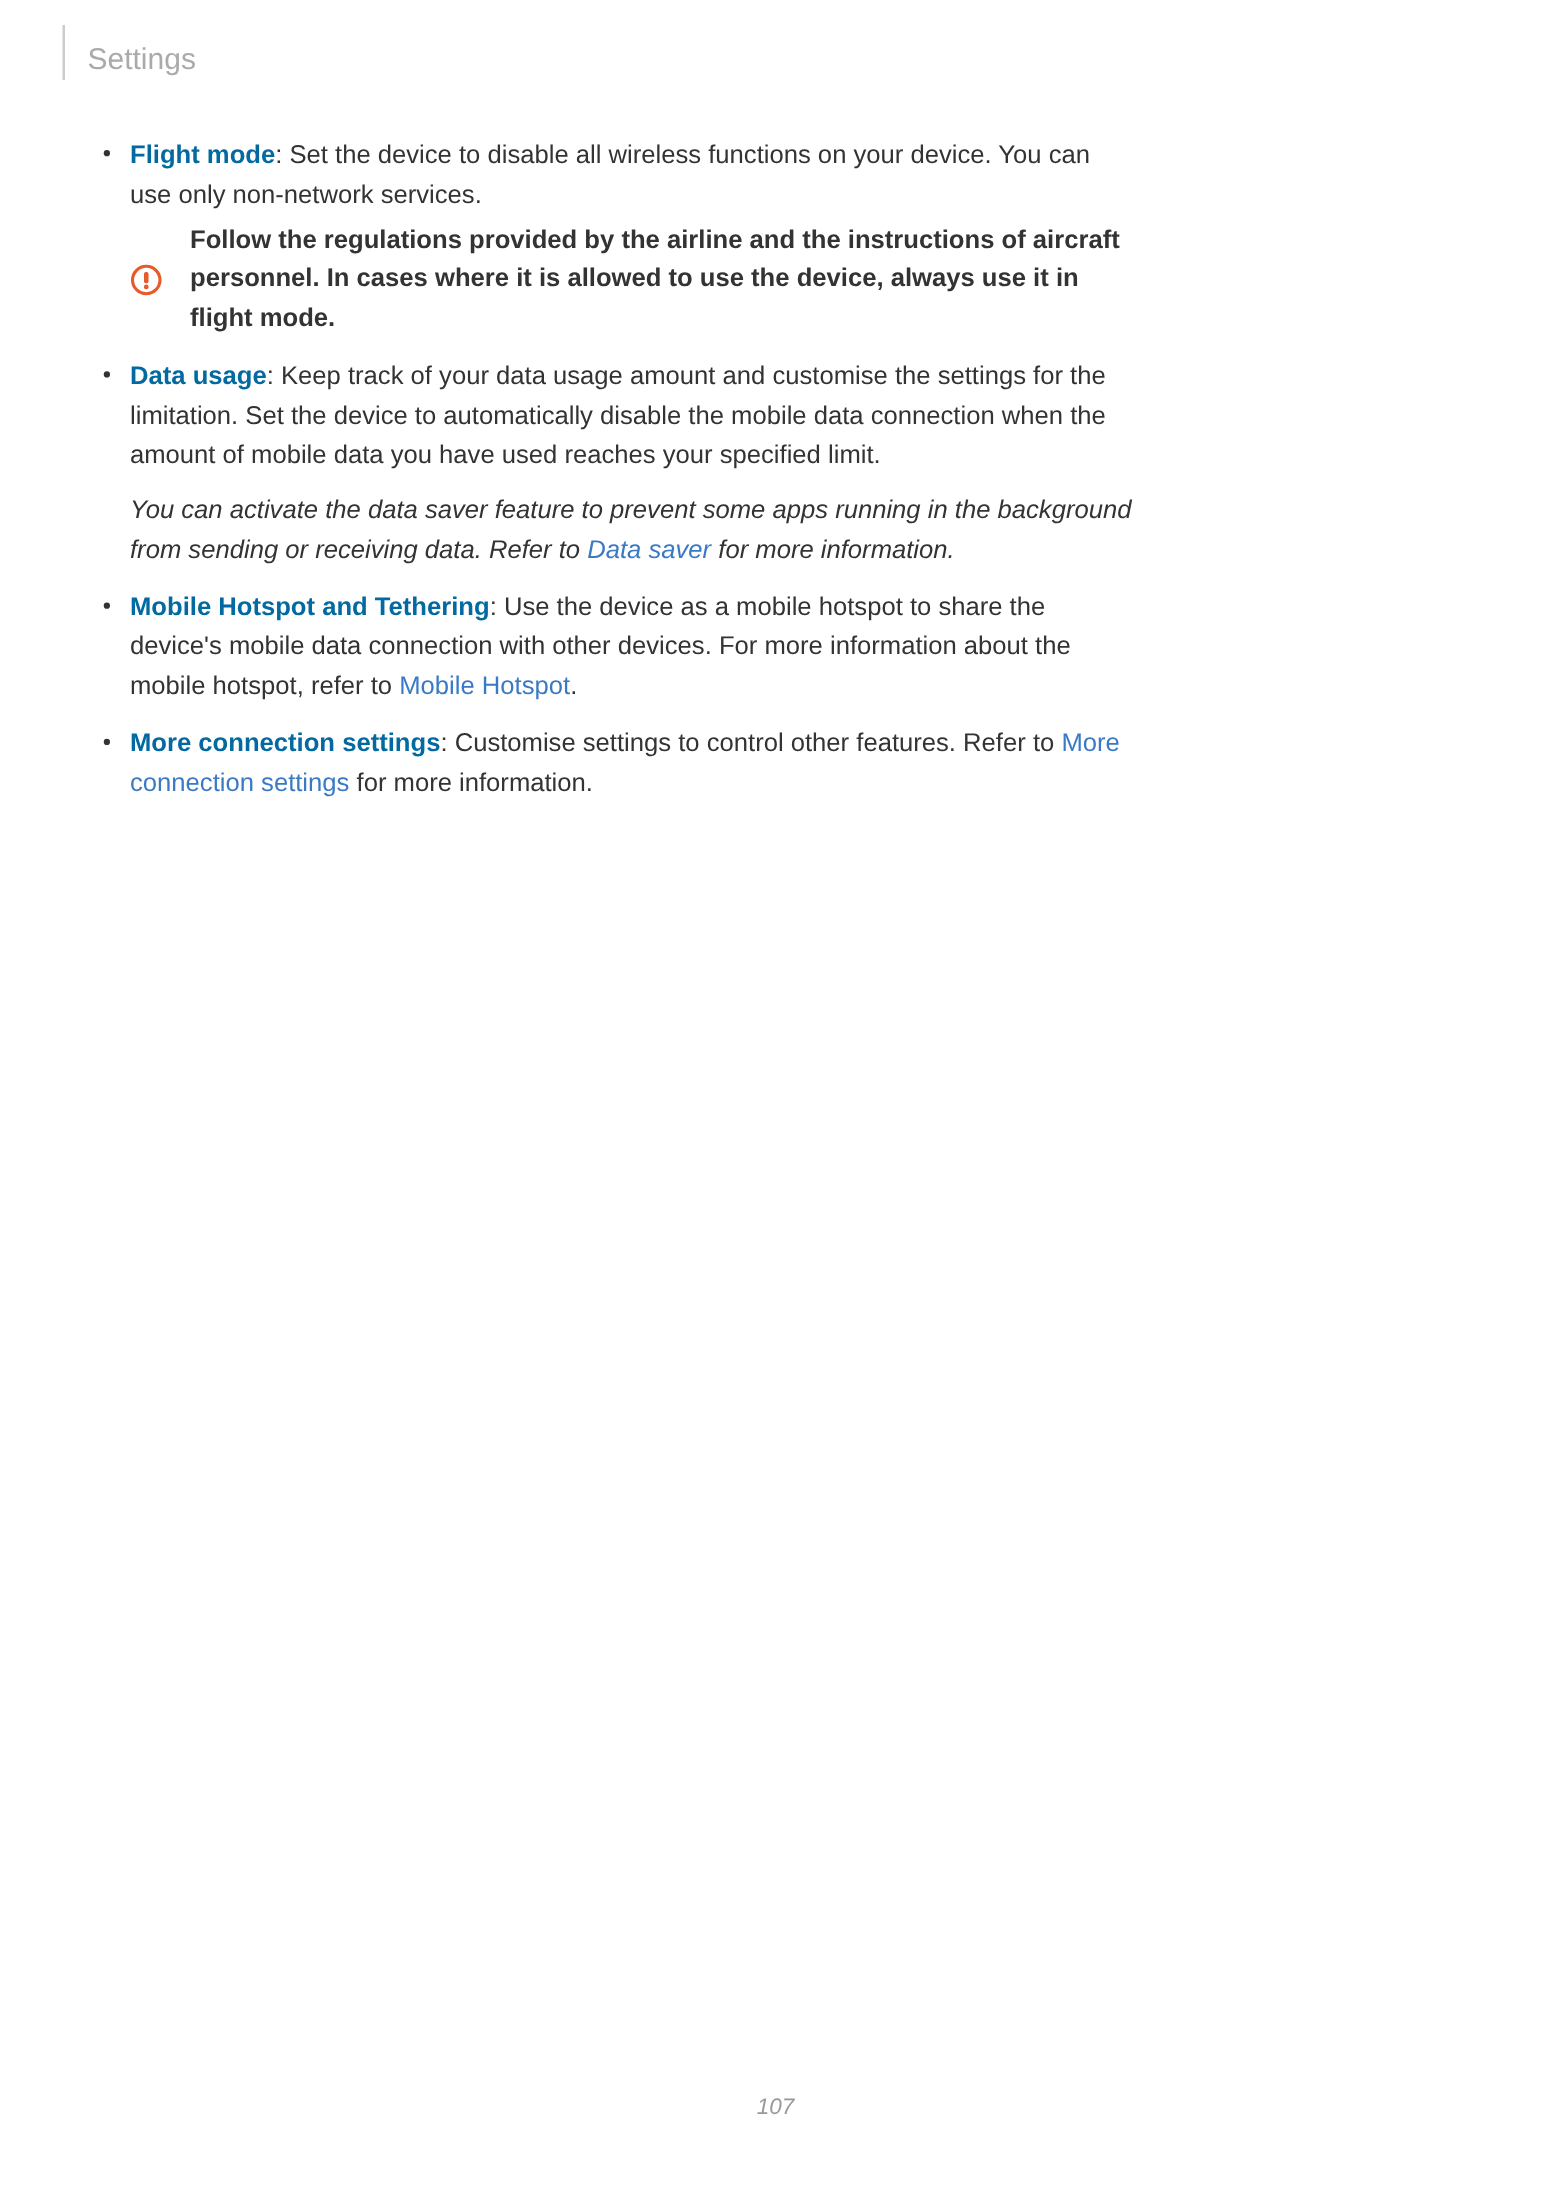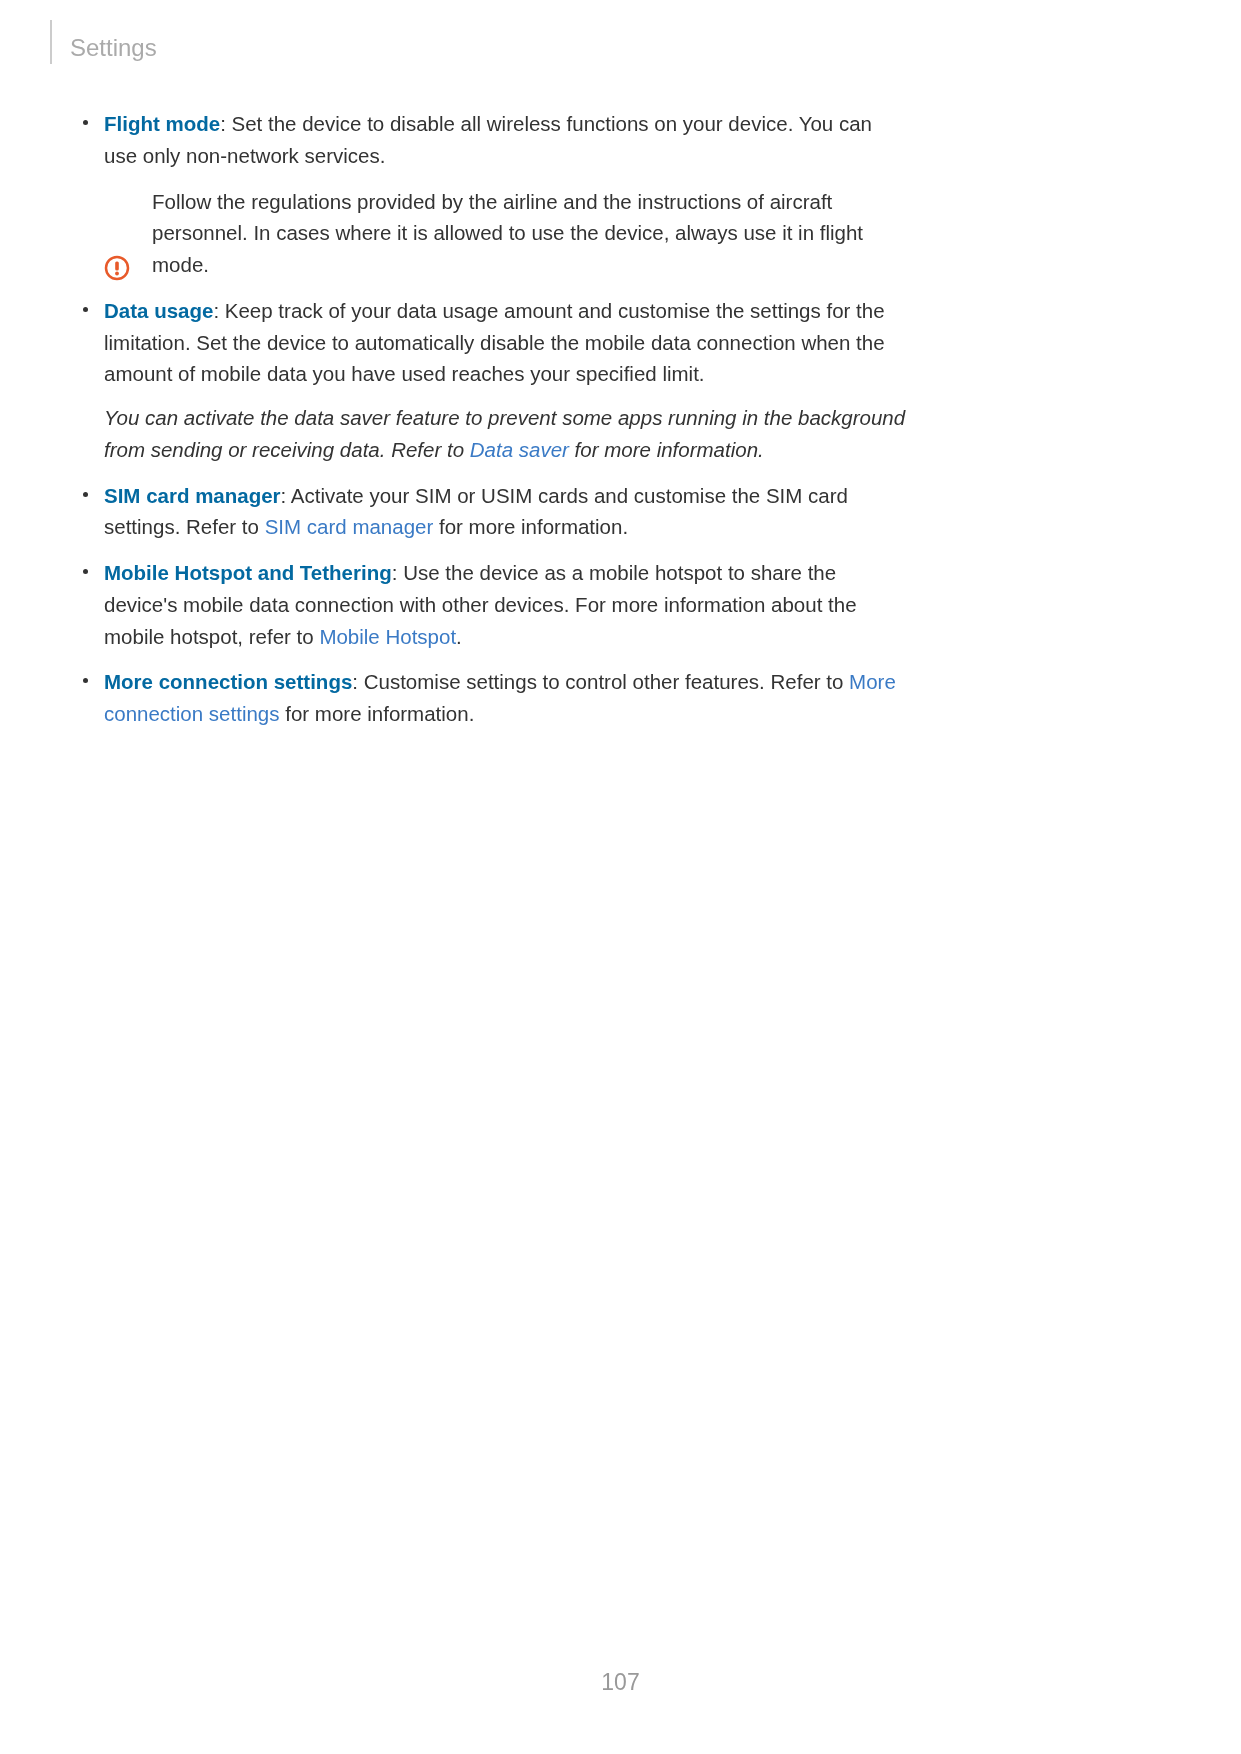--- a/index.html
+++ b/index.html
@@ -57,23 +57,24 @@
     .bold {
       font-weight: 700;
       color: #0369a1;
     }
     .link {
       color: #3a7ac5;
       cursor: pointer;
     }
     .note-row {
       display: flex;
-      align-items: flex-end;
-      margin-top: 14px;
+      align-items: center;
+      margin-top: 4px;
       margin-bottom: 8px;
+      font-weight: bold;
     }
     .note-icon {
       flex: 0 0 30px;
       margin-top: 2px;
       margin-right: 18px;
     }
     .note-text {
       flex: 1;
       font-size: 20.5px;
       line-height: 1.55;
@@ -85,22 +86,23 @@
       line-height: 1.55;
       color: #333;
       font-style: italic;
     }
     .page-number {
       position: absolute;
       left: 0;
       right: 0;
       bottom: 58px;
       text-align: center;
-      font-size: 23px;
+      font-size: 18px;
       color: #999;
+      font-style: italic;
     }
     svg { display: block; }
   </style>
 </head>
 <body>
 
 <div class="header-rule"></div>
 <div class="header-title">Settings</div>
 
 <div class="content">
@@ -122,24 +124,20 @@
 
 
   <div class="bullet-item">
     <span class="bullet-dot"></span>
     <span class="bold">Data usage</span><span>: Keep track of your data usage amount and customise the settings for the limitation. Set the device to automatically disable the mobile data connection when the amount of mobile data you have used reaches your specified limit.</span>
     <div class="sub-para">
       <span>You can activate the data saver feature to prevent some apps running in the background from sending or receiving data. Refer to </span><span class="link">Data saver</span><span> for more information.</span>
     </div>
   </div>
 
-  <div class="bullet-item">
-    <span class="bullet-dot"></span>
-    <span class="bold">SIM card manager</span><span>: Activate your SIM or USIM cards and customise the SIM card settings. Refer to </span><span class="link">SIM card manager</span><span> for more information.</span>
-  </div>
 
   <div class="bullet-item">
     <span class="bullet-dot"></span>
     <span class="bold">Mobile Hotspot and Tethering</span><span>: Use the device as a mobile hotspot to share the device's mobile data connection with other devices. For more information about the mobile hotspot, refer to </span><span class="link">Mobile Hotspot</span><span>.</span>
   </div>
 
   <div class="bullet-item">
     <span class="bullet-dot"></span>
     <span class="bold">More connection settings</span><span>: Customise settings to control other features. Refer to </span><span class="link">More connection settings</span><span> for more information.</span>
   </div>

